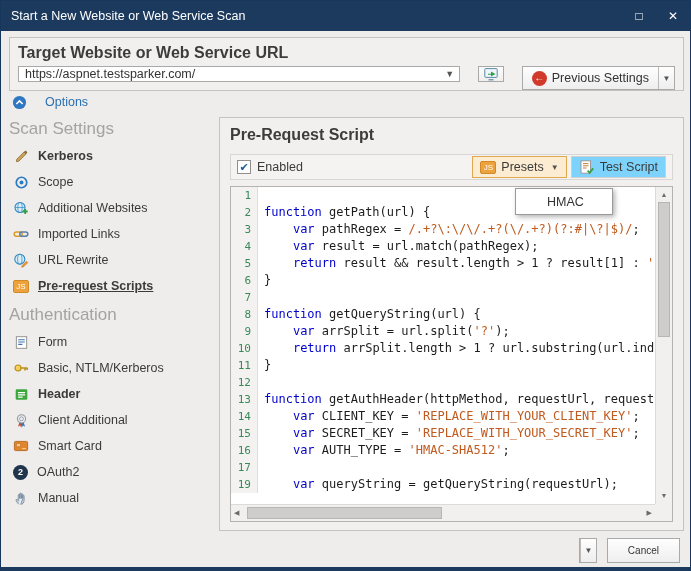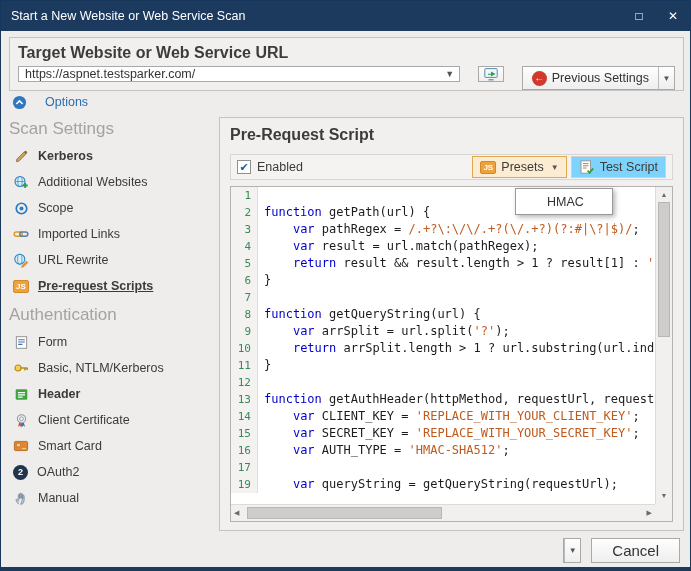--- a/index.html
+++ b/index.html
@@ -22,21 +22,21 @@
   .split .drop-part{width:16px;border:none;border-left:1px solid #bdbbb9;display:flex;align-items:center;justify-content:center;font-size:8px;color:#555;background:none}
   .prev-icon{width:15px;height:15px;border-radius:50%;background:#d03a2b;color:#fff;font-size:10px;line-height:14px;text-align:center;flex:none}
   .options-row{position:absolute;left:10px;top:93px;display:flex;gap:18px;align-items:center;color:#2a6fb0;font-size:12.5px;cursor:default}
   .sidebar{position:absolute;left:8px;top:118px;width:205px}
   .sb-title{color:#a5a2a0;font-size:17px;height:20px;margin-bottom:4px}
   .sb-title.auth{margin-top:6px}
   .sb-item{display:flex;align-items:center;gap:9px;height:26px;padding-left:4px;font-size:12.5px;color:#3b3b3b}
   .sb-item.bold .sb-label{font-weight:bold}
   .sb-item.selected .sb-label{font-weight:bold;text-decoration:underline}
   .icon16{width:16px;height:16px;display:inline-flex;align-items:center;justify-content:center;flex:none}
-  .js-badge{width:16px;height:13px;background:var(--js-badge,#eea23c);border:1px solid #d18a28;border-radius:2px;color:#fff;font-size:8px;font-weight:bold;display:inline-flex;align-items:center;justify-content:center;flex:none}
+  .js-badge{width:16px;height:13px;background:var(--js-badge,#eea23c);border:1px solid #d18a28;border-radius:2px;color:#fff;font-size:8px;font-weight:normal;display:inline-flex;align-items:center;justify-content:center;flex:none}
   .oauth-badge{width:15px;height:15px;border-radius:50%;background:#20344c;color:#fff;font-size:9px;font-weight:bold;display:inline-flex;align-items:center;justify-content:center;flex:none}
   .main-group{left:218px;top:116px;width:465px;height:414px;padding:8px 10px}
   .toolbar{margin-top:10px;height:26px;border:1px solid #d8d6d4;background:#f4f3f2;display:flex;align-items:center;padding:0 6px}
   .enabled{display:flex;align-items:center;gap:6px;font-size:12.5px;color:#3b3b3b}
   .checkbox{width:14px;height:14px;background:#fff;border:1px solid #8f8f8f;color:#1d5f9e;font-size:11px;line-height:12px;text-align:center}
   .toolbar-right{margin-left:auto;display:flex;gap:4px}
   .tb-button{display:flex;align-items:center;gap:5px;font-size:12.5px;color:#3b3b3b;padding:0 7px;height:22px;border:1px solid #cfcfcf;background:#7dd3fc;font-family:inherit}
   .tb-button.hot{background:#fcecd2;border-color:#e0a94f}
   .tb-button .drop{font-size:8px;color:#555;margin-left:2px}
   .editor{margin-top:6px;position:relative;height:336px;border:1px solid #b5b3b1;background:#fff}
@@ -54,21 +54,21 @@
   .v-dn{position:absolute;bottom:2px;left:0;right:0}
   .h-lt{position:absolute;left:3px;top:2px}
   .h-rt{position:absolute;right:3px;top:2px}
   .v-thumb{position:absolute;left:2px;right:2px;top:15px;height:135px;background:#cfcdcb;border:1px solid #b8b6b4}
   .h-thumb{position:absolute;top:2px;bottom:2px;left:16px;width:195px;background:#cfcdcb;border:1px solid #b8b6b4}
   .preset-menu{position:absolute;left:295px;top:70px;width:98px;background:#fff;border:1px solid #9a9a9a;box-shadow:2px 2px 5px rgba(0,0,0,.3);z-index:9;padding:1px}
   .menu-item{height:23px;display:flex;align-items:center;padding-left:30px;font-size:12.5px;color:#333}
   .footer{position:absolute;right:10px;top:537px;display:flex;gap:10px}
   .footer .split{height:25px}
   .footer .main-part{padding:0 24px}
-  .btn{height:25px;display:flex;align-items:center;justify-content:center;border:1px solid #a9a9a9;background:linear-gradient(#fefefe,#efeeee);font-size:15px;color:#333;padding:8px 20px;font-family:inherit}
+  .btn{height:25px;display:flex;align-items:center;justify-content:center;border:1px solid #a9a9a9;background:linear-gradient(#fefefe,#efeeee);font-size:10px;color:#333;padding:8px 20px;font-family:inherit}
 </style>
 </head>
 <body>
 
 <div class="window">
 
   <div class="titlebar">
     <span>Start a New Website or Web Service Scan</span>
     <span class="spacer"></span>
     <button class="tb-win-btn">□</button>
@@ -117,40 +117,40 @@
         <span class="icon16">
           <svg width="15" height="15" viewBox="0 0 16 16">
             <path d="M3 10.8 10.6 3.2l2.2 2.2L5.2 13 2.5 13.5z" fill="#c9a15a" stroke="#8a6a38" stroke-width="0.8"></path>
             <path d="M10.6 3.2l2.2 2.2 1-1c.4-.4.4-1 0-1.4l-.8-.8c-.4-.4-1-.4-1.4 0z" fill="#8a6a38"></path>
           </svg>
         </span>
         <span class="sb-label">Kerberos</span>
       </div>
       <div class="sb-item">
         <span class="icon16">
+          <svg width="15" height="15" viewBox="0 0 16 16">
+            <circle cx="8" cy="8" r="5.6" fill="none" stroke="#2b7bc2" stroke-width="1.8"></circle>
+            <circle cx="8" cy="8" r="2.1" fill="#2b7bc2"></circle>
+          </svg>
+        </span>
+        <span class="sb-label">Scope</span>
+      </div>
+      <div class="sb-item">
+        <span class="icon16">
           <svg width="16" height="16" viewBox="0 0 16 16">
             <circle cx="7" cy="7.5" r="5" fill="#d9edf9" stroke="#2e86c1" stroke-width="1.1"></circle>
             <ellipse cx="7" cy="7.5" rx="2.2" ry="5" fill="none" stroke="#2e86c1" stroke-width="0.7"></ellipse>
             <path d="M2.2 7.5h9.6" stroke="#2e86c1" stroke-width="0.7"></path>
             <path d="M12.2 9v5M9.7 11.5h5" stroke="#2ea043" stroke-width="1.8"></path>
           </svg>
         </span>
         <span class="sb-label">Additional Websites</span>
       </div>
       <div class="sb-item">
         <span class="icon16">
-          <svg width="15" height="15" viewBox="0 0 16 16">
-            <circle cx="8" cy="8" r="5.6" fill="none" stroke="#2b7bc2" stroke-width="1.8"></circle>
-            <circle cx="8" cy="8" r="2.1" fill="#2b7bc2"></circle>
-          </svg>
-        </span>
-        <span class="sb-label">Scope</span>
-      </div>
-      <div class="sb-item">
-        <span class="icon16">
           <svg width="16" height="16" viewBox="0 0 16 16">
             <rect x="1.2" y="6" width="8" height="4.2" rx="2.1" fill="none" stroke="#d99c26" stroke-width="1.5"></rect>
             <rect x="6.8" y="6" width="8" height="4.2" rx="2.1" fill="none" stroke="#5b7ea6" stroke-width="1.5"></rect>
           </svg>
         </span>
         <span class="sb-label">Imported Links</span>
       </div>
       <div class="sb-item">
         <span class="icon16">
           <svg width="16" height="16" viewBox="0 0 16 16">
@@ -195,21 +195,21 @@
       </div>
       <div class="sb-item">
         <span class="icon16">
           <svg width="15" height="15" viewBox="0 0 16 16">
             <path d="M5.8 9.5 4.2 14.6l2.2-1.2 1.2 2L9 10.6z" fill="#c8553f"></path>
             <path d="M10.2 9.5l1.6 5.1-2.2-1.2-1.2 2L7 10.6z" fill="#3f74b3"></path>
             <circle cx="8" cy="6.2" r="4.4" fill="#eceff1" stroke="#8f979e" stroke-width="1.1"></circle>
             <circle cx="8" cy="6.2" r="2.1" fill="none" stroke="#8f979e" stroke-width="0.9"></circle>
           </svg>
         </span>
-        <span class="sb-label">Client Certificate</span>
+        <span class="sb-label">Client Additional</span>
       </div>
       <div class="sb-item">
         <span class="icon16">
           <svg width="16" height="16" viewBox="0 0 16 16">
             <rect x="1.4" y="3.4" width="13.2" height="9.2" rx="1.2" fill="#e2862c" stroke="#b5661d" stroke-width="0.9"></rect>
             <rect x="3.4" y="5.4" width="4.2" height="3.4" rx="0.6" fill="#f6ca90" stroke="#b5661d" stroke-width="0.6"></rect>
             <path d="M9 10.6h4" stroke="#f6ca90" stroke-width="1.1"></path>
           </svg>
         </span>
         <span class="sb-label">Smart Card</span>

